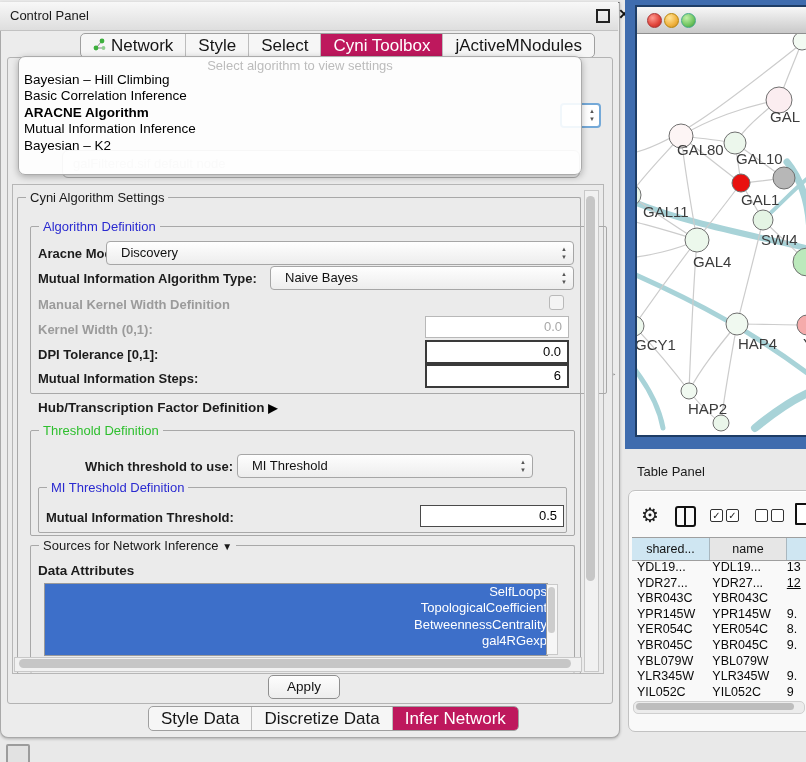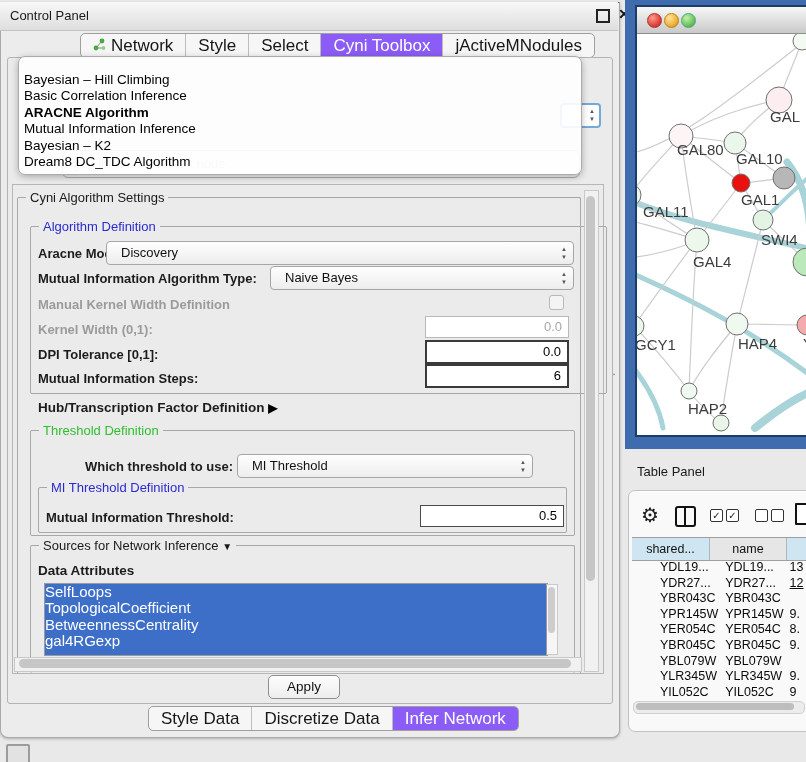--- a/index.html
+++ b/index.html
@@ -14,21 +14,21 @@
           background:linear-gradient(#f8f8f8,#dedede);border-bottom:1px solid #c2c2c2;}
   .cp-title{left:10px;top:8px;font-size:13px;color:#1a1a1a;}
   .float-btn{right:196px;top:9px;width:10px;height:10px;border:2px solid #222;background:transparent;}
   .close-btn{right:176px;top:6px;font-size:14px;font-weight:bold;color:#111;}
   
   .tabbar{display:flex;height:23px;border:1px solid #9f9f9f;border-radius:5px;
           overflow:hidden;background:#f6f6f6;}
   .tab{padding:0 12px;line-height:23px;font-size:17px;color:#161616;border-right:1px solid #bdbdbd;
        display:flex;align-items:center;gap:5px;white-space:nowrap;}
   .tab:last-child{border-right:none;}
-  .tab.sel{background:#8b5cf6;color:#fff;text-align:right;}
+  .tab.sel{background:#be185d;color:#fff;text-align:right;}
   .toptabs{left:80px;top:33px;}
   .bottabs{left:148px;top:706px;}
   
   .ghost-label{left:30px;top:82px;color:#c4c4c4;font-size:13px;z-index:2;}
   .ghost-combo{left:62px;top:150px;width:516px;height:26px;border:1px solid #adadad;
                border-radius:6px;background:#f2f2f2;z-index:2;}
   .ghost-combo span{position:absolute;left:10px;top:5px;color:#c6c6c6;font-size:13px;}
   .blue-frag{left:560px;top:103px;width:37px;height:21px;border:2px solid #74a9d8;
              border-radius:4px;background:#fff;z-index:2;}
   
@@ -54,21 +54,21 @@
   .field{position:absolute;height:20px;background:#fff;font-size:13px;line-height:20px;
          text-align:right;padding-right:6px;}
   .field.dis{border:1px solid #b8b8b8;color:#a8a8a8;}
   .field.strong{border:2px solid #3a3a3a;color:#000;}
   .field.med{border:1px solid #4a4a4a;color:#000;}
   .checkbox{position:absolute;width:13px;height:13px;border:1px solid #b9b9b9;
             border-radius:3px;background:#f4f4f4;}
   .arrow{font-size:12px;color:#000;}
   .srclist{position:absolute;left:44px;top:583px;width:502px;height:71px;
            border:1px solid #9a9a9a;background:#3d6fc9;overflow:hidden;}
-  .src-item{line-height:16.4px;font-size:15px;color:#fff;white-space:nowrap;}
+  .src-item{line-height:16.4px;font-size:13px;color:#fff;padding-left:6px;white-space:nowrap;text-align:right;}
   .list-vscroll{position:absolute;left:546px;top:584px;width:10px;height:69px;background:#f6f6f6;
                 border:1px solid #c9c9c9;border-left:1px solid #9a9a9a;}
   .list-vscroll .thumb{position:absolute;left:1px;top:2px;width:7px;height:46px;background:#cdcdcd;border-radius:4px;}
   .vscroll{left:584px;top:190px;width:13px;height:480px;background:#f1f1f1;border:1px solid #c8c8c8;}
   .vscroll .thumb{position:absolute;left:1px;top:5px;width:9px;height:385px;background:#c6c6c6;border-radius:5px;}
   .hscroll{left:14px;top:657px;width:566px;height:13px;background:#f1f1f1;border:1px solid #c8c8c8;}
   .hscroll .thumb{position:absolute;left:4px;top:1px;width:552px;height:9px;background:#c6c6c6;border-radius:5px;}
   .apply{left:268px;top:675px;width:70px;height:22px;border:1px solid #8f8f8f;border-radius:5px;
          background:linear-gradient(#fdfdfd,#ededed);text-align:center;line-height:22px;font-size:13.5px;}
   .mini-icon{left:6px;top:744px;width:20px;height:17px;border:2px solid #9c9c9c;background:#e2e2e2;border-radius:2px;}
@@ -91,21 +91,21 @@
   .panes{left:675px;top:506px;width:17px;height:17px;border:2px solid #111;border-radius:3px;}
   .panes:before{content:"";position:absolute;left:7px;top:0;width:2px;height:17px;background:#111;}
   .cb{width:11px;height:11px;border:1.5px solid #333;border-radius:2px;font-size:10px;
       line-height:11px;text-align:center;color:#222;background:#fff;}
   .doc{left:795px;top:503px;width:13px;height:18px;border:2px solid #111;border-radius:1px;background:#fff;}
   .thead{left:632px;top:537px;display:flex;height:22px;border-top:1px solid #9f9f9f;border-bottom:1px solid #9f9f9f;}
   .th{font-size:12.5px;line-height:22px;text-align:center;border-right:1px solid #a9b7bf;overflow:hidden;white-space:nowrap;}
   .th.blue{background:#cfe6f2;}
   .th.gray{background:#e6e6e6;}
   .tbody{left:632px;top:560px;width:174px;}
-  .trow{display:flex;height:15.6px;margin-left:23px;}
+  .trow{display:flex;height:15.6px;}
   .tcell{font-size:12.5px;line-height:15.6px;overflow:hidden;white-space:nowrap;padding-left:5px;color:#0a0a0a;}
   .tbl-hscroll{left:633px;top:701px;width:170px;height:11px;background:#ececec;border:1px solid #cfcfcf;border-radius:5px;}
   .tbl-hscroll .thumb{position:absolute;left:2px;top:1px;width:158px;height:7px;background:#bdbdbd;border-radius:4px;}
   .split-handle{left:613px;top:371px;width:5px;height:7px;color:#8a8a8a;font-size:7px;line-height:7px;}
 </style>
 </head>
 <body>
 
 <div id="app">
 
@@ -146,27 +146,27 @@
 
   <div class="abs ghost-label">Inference Algorithm</div>
   <div class="abs ghost-combo">
     <span>galFiltered.sif default node</span>
   </div>
   <div class="abs blue-frag">
     <span class="stp" style="position:absolute;right:4px;top:2px;font-size:6px;color:#555;line-height:8px;">▲<br>▼</span>
   </div>
 
   <div class="abs overlay">
+    <div class="ov-hint">Select algorithm to view settings</div>
     <div class="ov-items" id="alg-list">
         <div class="alg-item">Bayesian – Hill Climbing</div>
         <div class="alg-item">Basic Correlation Inference</div>
         <div class="alg-item bold">ARACNE Algorithm</div>
         <div class="alg-item">Mutual Information Inference</div>
         <div class="alg-item">Bayesian – K2</div>
-        <div class="alg-item">Dream8 DC_TDC Algorithm</div>
       </div>
   </div>
 
   <div class="abs scrollpane"></div>
 
   <div class="abs group" style="left:17px;top:197px;width:562px;height:476px;border-bottom:none;">
     <span class="gtitle" style="color:#1a1a1a;">Cyni Algorithm Settings</span>
   </div>
 
   <div class="abs group" style="left:30px;top:226px;width:543px;height:166px;padding-left:32px;">

